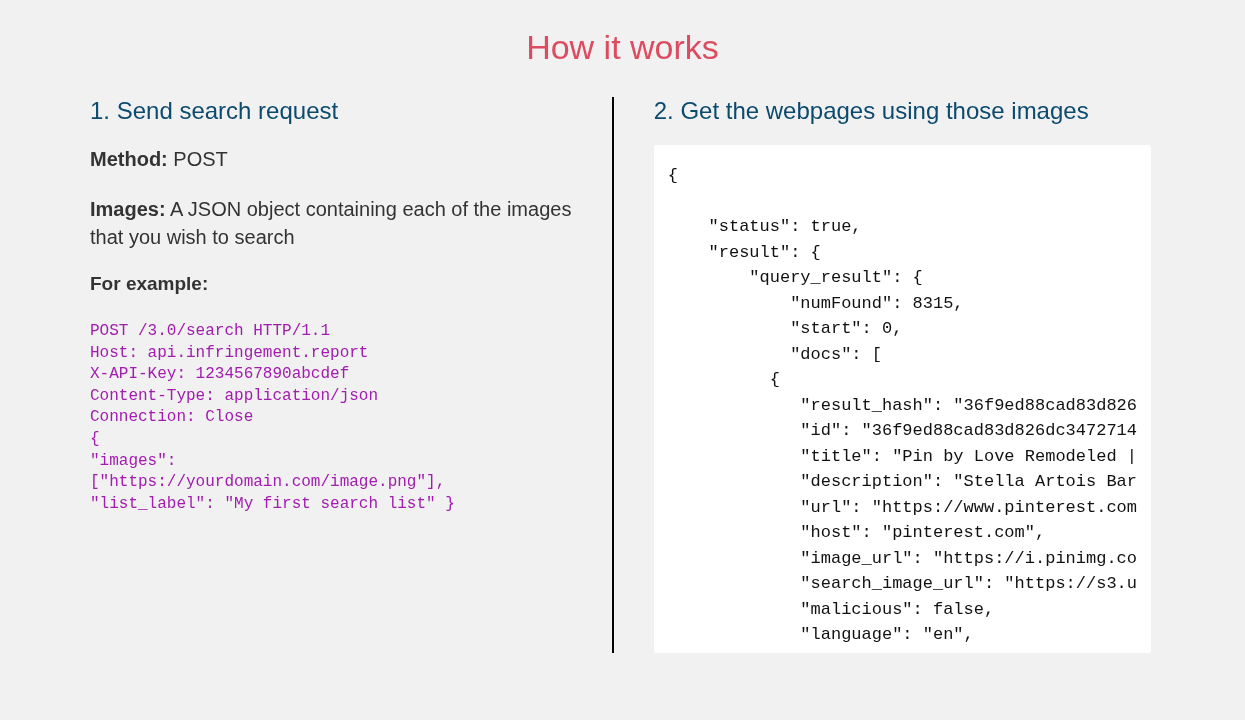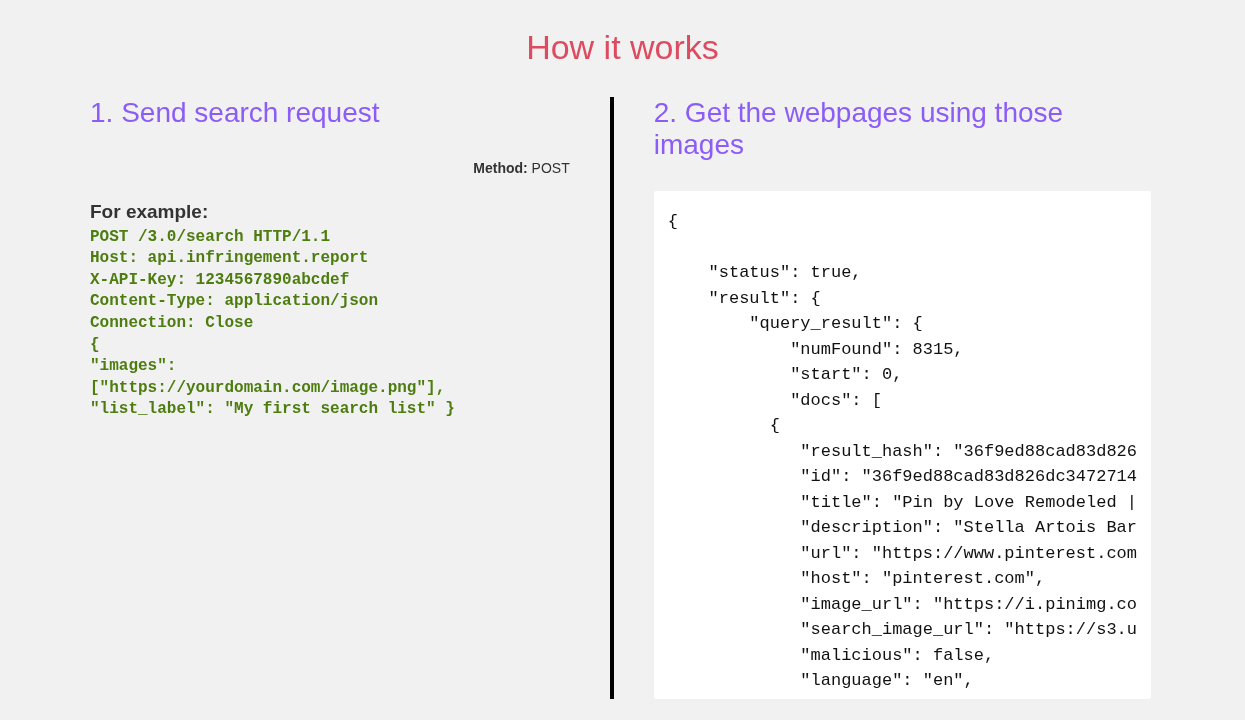--- a/index.html
+++ b/index.html
@@ -24,50 +24,48 @@
     padding: 0 90px;
   }
   .col {
     flex: 1;
     padding-right: 40px;
     padding-left: 0;
   }
   .col.right {
     padding-left: 40px;
     padding-right: 4px;
-    border-left: 4px solid #000000;
+    border-left: 2px solid #000000;
   }
   .step-title {
-    font-size: 28px;
+    font-size: 24px;
     font-weight: 400;
-    color: #8b5cf6;
-    margin-bottom: 30px;
+    color: #0c4a6e;
+    margin-bottom: 20px;
   }
   .field-row {
-    font-size: 14px;
+    font-size: 20px;
     line-height: 1.4;
     color: #333;
     margin-bottom: 22px;
-    text-align: right;
   }
   .field-row .label {
     font-weight: 700;
   }
   .for-example {
     font-size: 19px;
     font-weight: 700;
-    margin-bottom: 4px;
+    margin-bottom: 26px;
   }
   pre.code {
     font-family: "Consolas", "Menlo", "Courier New", monospace;
     font-size: 16px;
     line-height: 1.35;
     white-space: pre-wrap;
-    color: #4d7c0f;
-    font-weight: bold;
+    color: #a21caf;
   }
   .response-box {
     background: #fff;
     height: 508px;
     overflow: auto;
     padding: 18px 14px;
     border-radius: 2px;
   }
   .response-box pre {
     font-family: "Consolas", "Menlo", "Courier New", monospace;
@@ -90,20 +88,24 @@
 
   <div class="col left">
     <h2 class="step-title">1. Send search request</h2>
 
     <p class="field-row">
       <span class="label">Method:</span>
       <span>POST</span>
     </p>
 
 
+    <p class="field-row">
+      <span class="label">Images:</span>
+      <span>A JSON object containing each of the images that you wish to search</span>
+    </p>
 
 
     <p class="for-example">For example:</p>
 
     <pre class="code">POST /3.0/search HTTP/1.1
 Host: api.infringement.report
 X-API-Key: 1234567890abcdef
 Content-Type: application/json
 Connection: Close
 {

